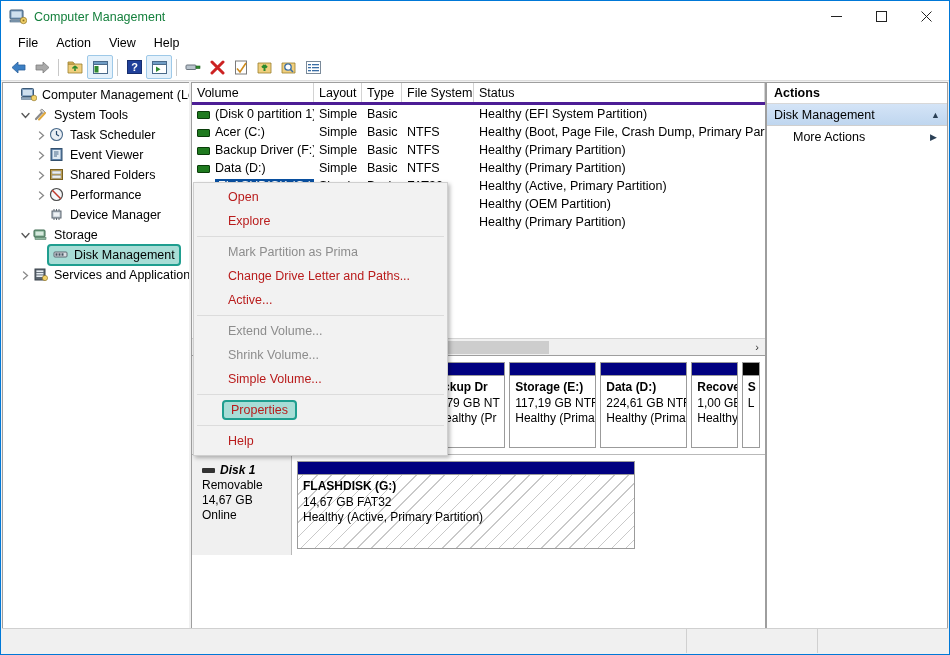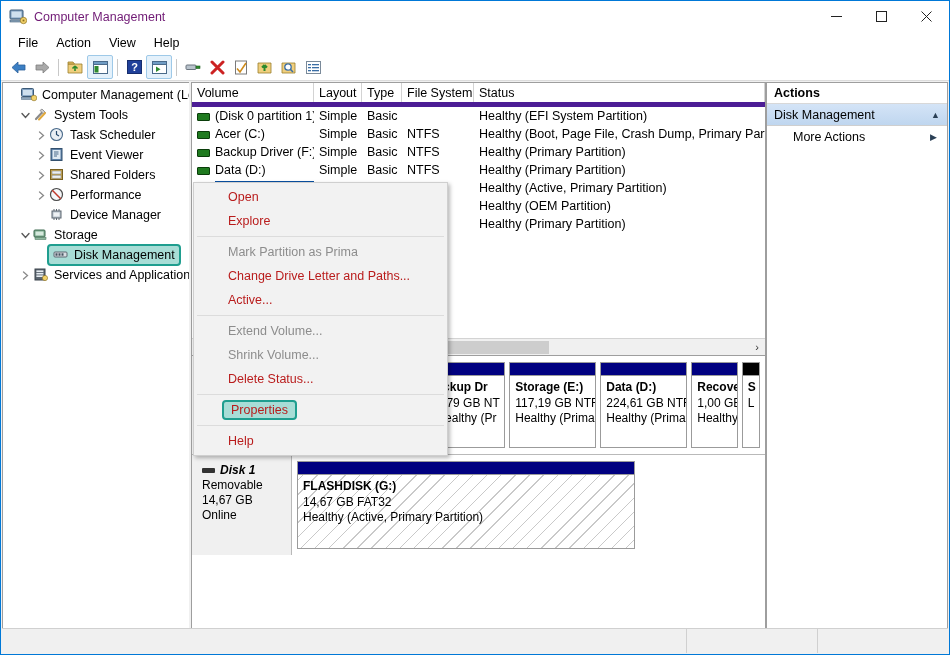--- a/index.html
+++ b/index.html
@@ -16,21 +16,21 @@
 
   
   .titlebar{
     height:31px;background:#ffffff;display:flex;align-items:center;
     position:relative;
   }
   .title-icon{
     width:18px;height:18px;margin-left:8px;margin-right:7px;flex:0 0 auto;
     position:relative;
   }
-  .title-text{font-size:12.5px;color:#701a75;}
+  .title-text{font-size:12.5px;color:#15803d;}
   .win-controls{position:absolute;right:0;top:0;height:31px;display:flex;}
   .win-btn{
     width:45px;height:31px;display:flex;align-items:center;justify-content:center;
     font-size:12px;color:#111;
   }
 
   
   .menubar{
     height:22px;background:#ffffff;display:flex;align-items:center;
     padding-left:8px;
@@ -81,21 +81,21 @@
   .tnode.selected .sel-box{
     border:2px solid #1f9e8f;background:#a8ddd6;border-radius:4px;
     padding:0 4px;margin-left:-2px;
   }
 
   
   .vol-wrap{
     border:1px solid #9e9e9e;background:#fff;box-sizing:border-box;
     height:274px;position:relative;overflow:hidden;
   }
-  .vol-head{display:flex;height:19px;background:#0ea5e9;border-bottom:5px solid #4c1d95;}
+  .vol-head{display:flex;height:19px;background:#0ea5e9;border-bottom:3px solid #4c1d95;}
   .vh{
     border-right:1px solid #d3d3d3;display:flex;align-items:center;
     padding-left:5px;font-size:12.5px;box-sizing:border-box;background:#fff;
     height:19px;
   }
   .vol-rows{position:relative;}
   .vrow{display:flex;height:18px;align-items:center;font-size:12.5px;white-space:nowrap;}
   .vcell{box-sizing:border-box;padding-left:5px;overflow:hidden;}
   .vol-icon{
     width:11px;height:6px;background:#1f7a1f;border:1px solid #0a3d0a;
@@ -695,21 +695,21 @@
   <div class="ctxmenu">
     <div class="cmi">Open</div>
     <div class="cmi">Explore</div>
     <div class="cmsep"></div>
     <div class="cmi disabled">Mark Partition as Prima</div>
     <div class="cmi">Change Drive Letter and Paths...</div>
     <div class="cmi">Active...</div>
     <div class="cmsep"></div>
     <div class="cmi disabled">Extend Volume...</div>
     <div class="cmi disabled">Shrink Volume...</div>
-    <div class="cmi">Delete Status...</div>
+    <div class="cmi">Simple Volume...</div>
     <div class="cmsep"></div>
     <div class="cmi highlight">
       <span class="hlbox">Properties</span>
     </div>
     <div class="cmsep"></div>
     <div class="cmi">Help</div>
   </div>
 
   <div class="statusbar">
     <div style="flex:1"></div>

